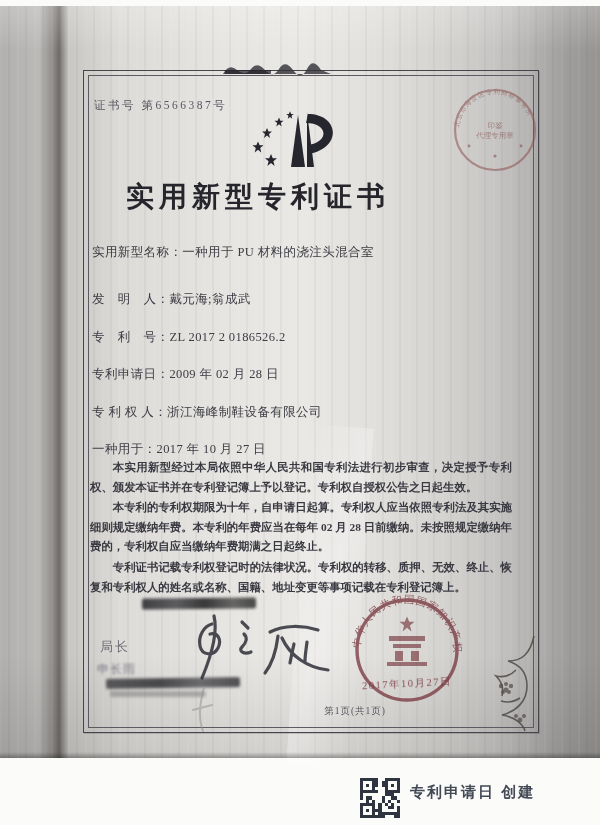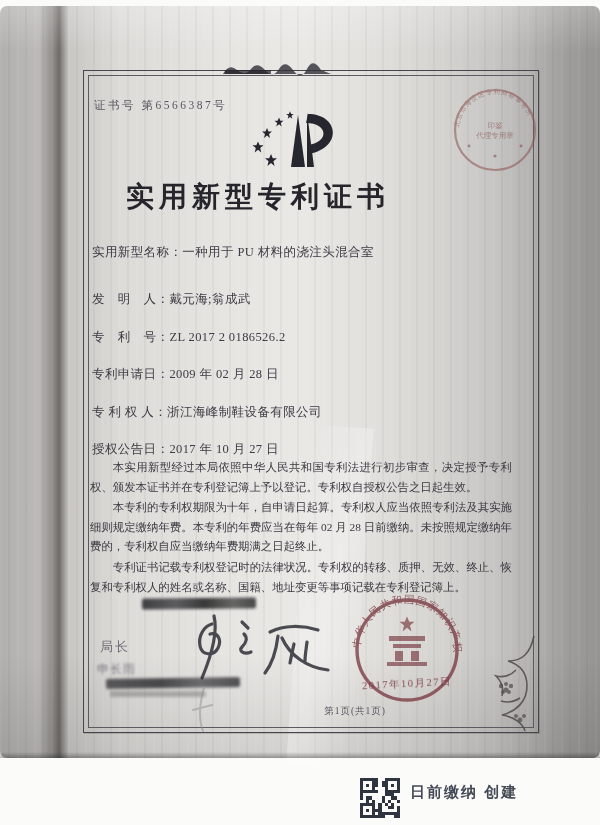--- a/index.html
+++ b/index.html
@@ -4,21 +4,20 @@
 <style>
   html,body{margin:0;padding:0;}
   body{width:600px;height:825px;background:#fbfbfa;font-family:"Liberation Serif","DejaVu Serif",serif;}
   .page{position:relative;width:600px;height:825px;overflow:hidden;}
 
   
   .scan{position:absolute;left:0;top:6px;width:600px;height:752px;
     background:
       linear-gradient(180deg,rgba(255,255,255,.22) 0%,rgba(255,255,255,0) 6%,rgba(0,0,0,0) 86%,rgba(0,0,0,.10) 100%),
       linear-gradient(90deg,#b2b0ae 0%,#bcbab8 6.5%,#8a8784 9%,#6f6c69 9.8%,#c9c7c4 11.5%,#dddbd8 20%,#e7e5e2 38%,#eae8e5 50%,#e2e0dd 62%,#d5d3d0 74%,#c6c4c2 83%,#b3b1af 89%,#a19f9d 94%,#969492 100%);
-    border-radius: 7px;
   }
   .scan::before{content:"";position:absolute;inset:0;
     background:repeating-linear-gradient(90deg,rgba(255,255,255,.05) 0 2px,rgba(255,255,255,0) 2px 8px,rgba(0,0,0,.035) 8px 10px,rgba(0,0,0,0) 10px 17px);
     pointer-events:none;}
   .scan::after{content:"";position:absolute;left:0;right:0;bottom:0;height:6px;
     background:linear-gradient(180deg,rgba(0,0,0,0),rgba(0,0,0,.30));}
   .crease{position:absolute;left:298px;top:420px;width:64px;height:340px;
     background:linear-gradient(100deg,rgba(255,255,255,0),rgba(255,255,255,.30),rgba(255,255,255,0));
     transform:rotate(4deg);}
 
@@ -34,21 +33,21 @@
   .title{position:absolute;left:0;top:172px;width:516px;text-align:center;
     font-size:28px;font-weight:700;letter-spacing:5px;color:#25252b;filter:blur(.2px);}
 
   .fields{position:absolute;left:92px;top:238px;width:436px;}
   .field{font-size:12.5px;color:#3c3c44;letter-spacing:.4px;margin-bottom:20.5px;filter:blur(.25px);white-space:nowrap;}
   .field:first-child{margin-bottom:30px;}
   .field .lab{display:inline;}
 
   .paras{position:absolute;left:90px;top:452px;width:434px;font-size:11.4px;line-height:1.72;
     color:#393941;text-align:justify;filter:blur(.28px);}
-  .paras p{margin:0 12px 1px 0;text-indent:2em;}
+  .paras p{margin:0 12px 1px 0;text-indent:2em;font-weight:bold;}
 
   
   .smudge{position:absolute;border-radius:2px;filter:blur(1.4px);}
   .smudge.a{left:142px;top:592px;width:114px;height:11px;opacity:.88;
     background:linear-gradient(90deg,#2a2a2e,#4a4a4e 30%,#222 55%,#555 80%,#333);transform:rotate(-.6deg);}
   .smudge.b{left:106px;top:672px;width:134px;height:10px;opacity:.8;
     background:linear-gradient(90deg,#3a3a3e,#232327 40%,#4e4e52 70%,#2c2c30);transform:rotate(-.8deg);}
   .smudge.c{left:110px;top:685px;width:96px;height:6px;opacity:.35;background:#4a4a4e;}
 
   .signer-title{position:absolute;left:100px;top:632px;font-size:13px;color:#6e6e76;filter:blur(.55px);letter-spacing:2px;}
@@ -109,21 +108,21 @@
     </svg>
 
     <div class="title">实用新型专利证书</div>
 
     <div class="fields">
       <div class="field"><span class="lab">实用新型名称：</span><span>一种用于 PU 材料的浇注头混合室</span></div>
       <div class="field"><span class="lab">发　明　人：</span><span>戴元海;翁成武</span></div>
       <div class="field"><span class="lab">专　利　号：</span><span>ZL 2017 2 0186526.2</span></div>
       <div class="field"><span class="lab">专利申请日：</span><span>2009 年 02 月 28 日</span></div>
       <div class="field"><span class="lab">专 利 权 人：</span><span>浙江海峰制鞋设备有限公司</span></div>
-      <div class="field"><span class="lab">授权公告日：</span><span>2017 年 10 月 27 日</span></div>
+      <div class="field"><span class="lab">一种用于：</span><span>2017 年 10 月 27 日</span></div>
     </div>
 
     <div class="paras">
       <p>本实用新型经过本局依照中华人民共和国专利法进行初步审查，决定授予专利权、颁发本证书并在专利登记簿上予以登记。专利权自授权公告之日起生效。</p>
       <p>本专利的专利权期限为十年，自申请日起算。专利权人应当依照专利法及其实施细则规定缴纳年费。本专利的年费应当在每年 02 月 28 日前缴纳。未按照规定缴纳年费的，专利权自应当缴纳年费期满之日起终止。</p>
       <p>专利证书记载专利权登记时的法律状况。专利权的转移、质押、无效、终止、恢复和专利权人的姓名或名称、国籍、地址变更等事项记载在专利登记簿上。</p>
     </div>
 
     <div class="smudge a"></div>
     <div class="smudge b"></div>
@@ -379,15 +378,15 @@
         <span class="on"></span>
         <span class="on"></span>
         <span class="on"></span>
         <span class="on"></span>
         <span></span>
         <span></span>
         <span></span>
         <span class="on"></span>
         <span class="on"></span>
       </div>
-    <div class="wm-text">日前缴纳 创建</div>
+    <div class="wm-text">专利申请日 创建</div>
   </div>
 </div>
 
 </body></html>

